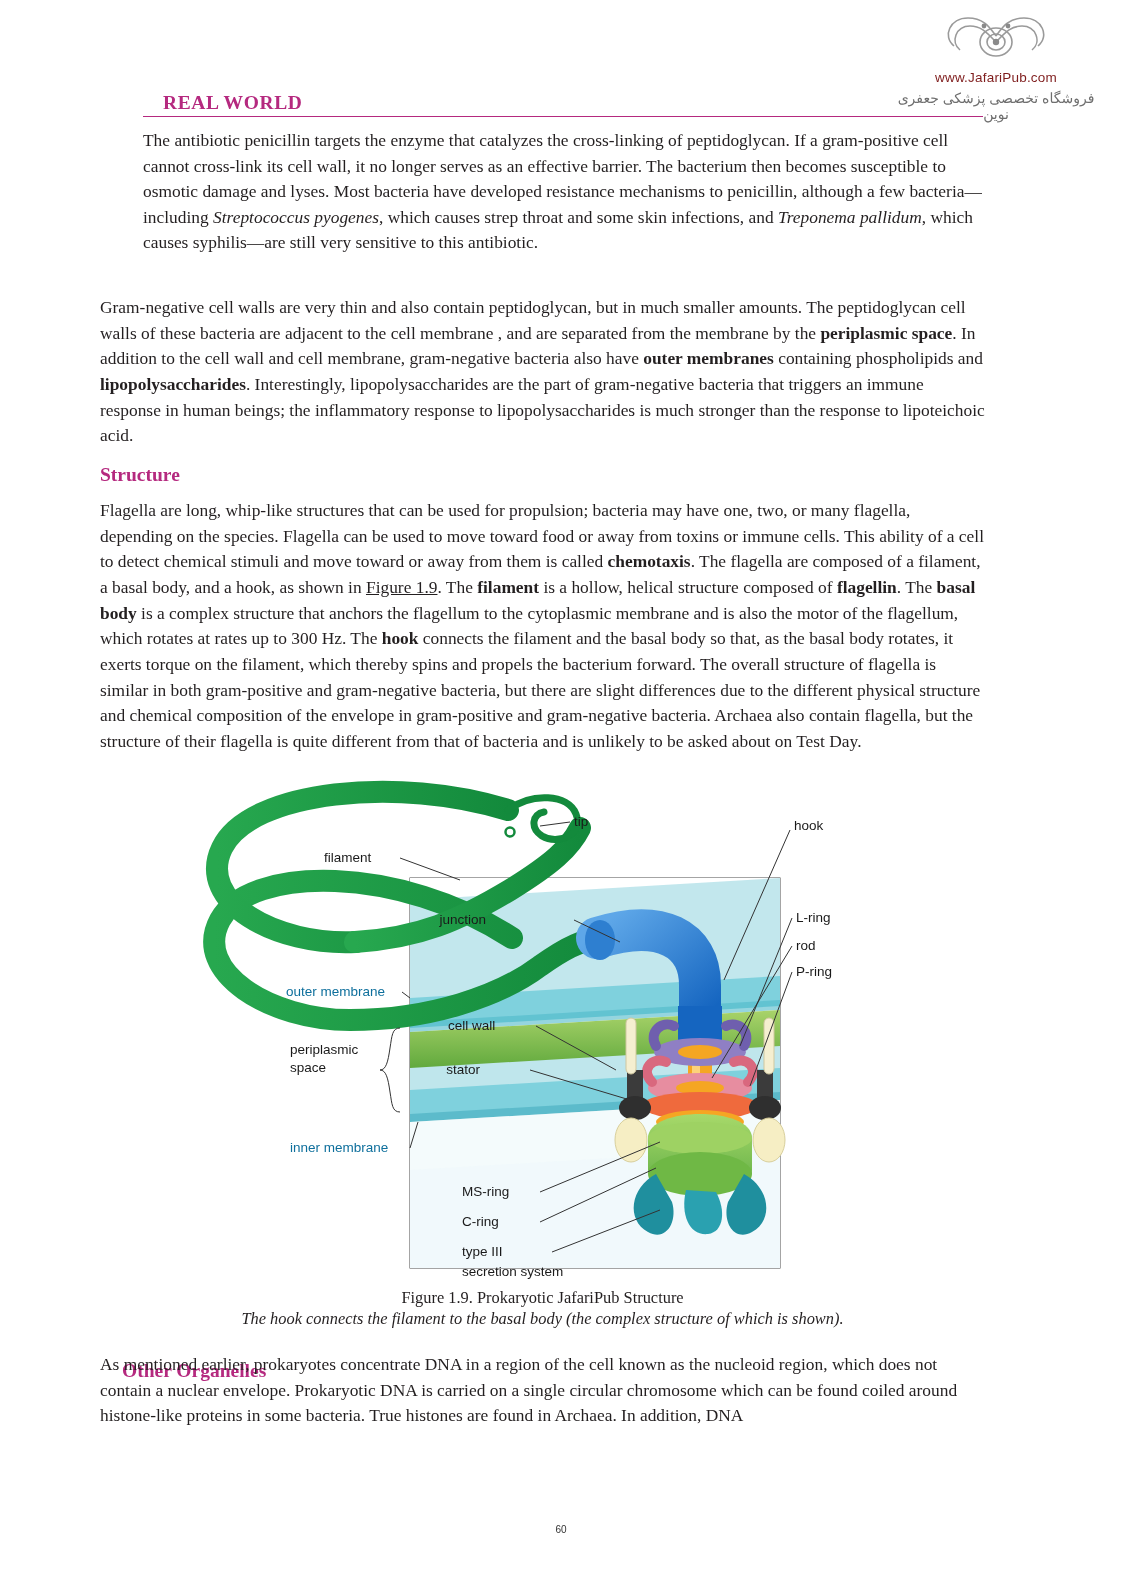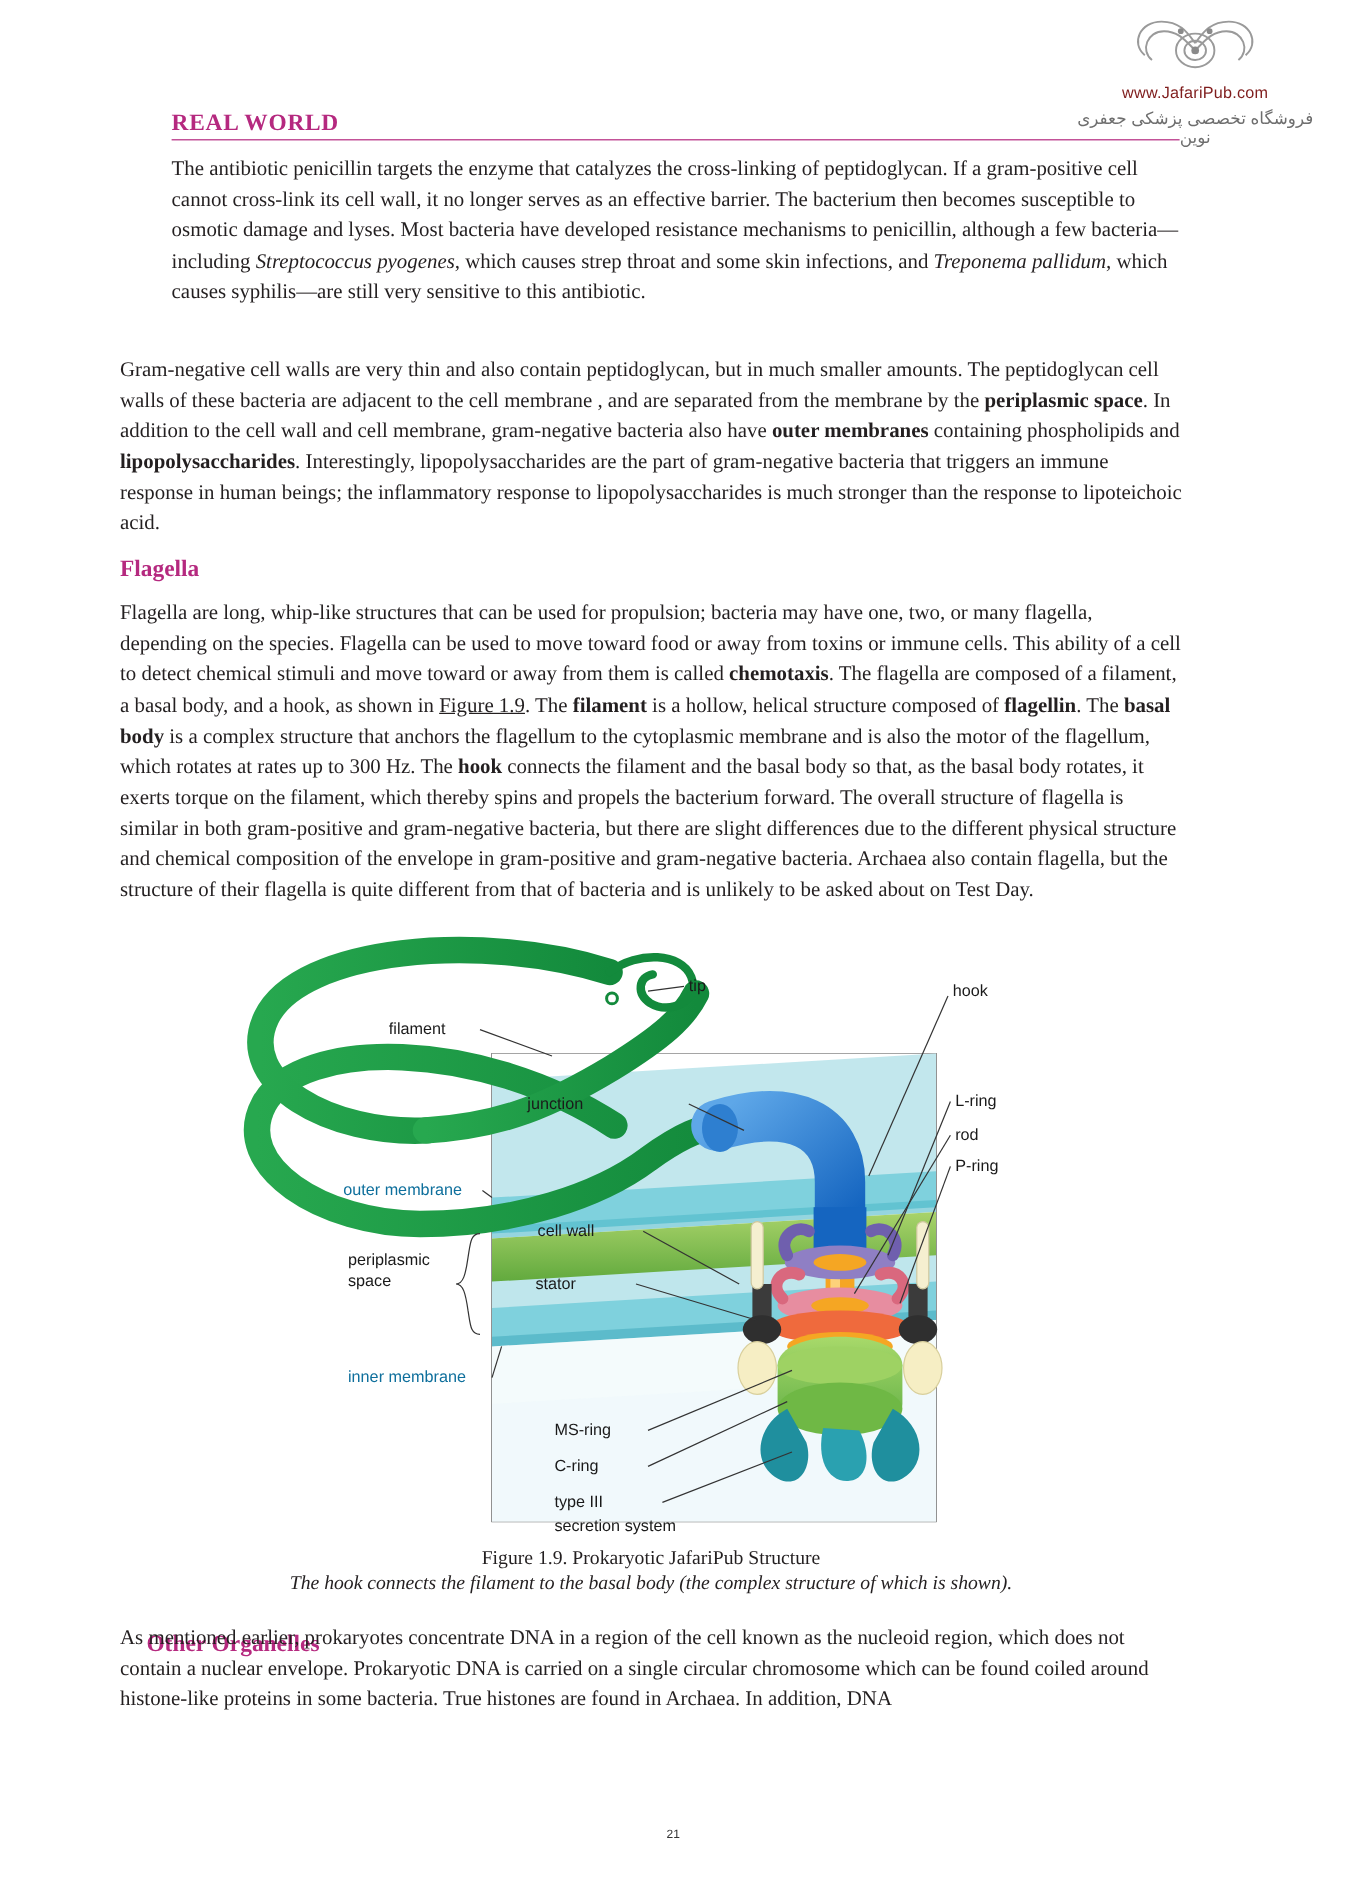--- a/index.html
+++ b/index.html
@@ -53,20 +53,21 @@
     left: 143px;
     top: 92px;
     width: 840px;
   }
   .rw-title {
     font-family: "Liberation Serif", serif;
     font-size: 19.5px;
     font-weight: bold;
     color: #b5297f;
     letter-spacing: 0.6px;
+    margin-left: 20px;
   }
   .rw-rule {
     border-bottom: 1.6px solid #b5297f;
     margin-top: 2px;
   }
   .rw-body {
     position: absolute;
     left: 143px;
     top: 128px;
     width: 840px;
@@ -184,21 +185,21 @@
 </div>
 
 <div class="rw-body">
   <span>The antibiotic penicillin targets the enzyme that catalyzes the cross-linking of peptidoglycan. If a gram-positive cell cannot cross-link its cell wall, it no longer serves as an effective barrier. The bacterium then becomes susceptible to osmotic damage and lyses. Most bacteria have developed resistance mechanisms to penicillin, although a few bacteria—including </span><i>Streptococcus pyogenes</i><span>, which causes strep throat and some skin infections, and </span><i>Treponema pallidum</i><span>, which causes syphilis—are still very sensitive to this antibiotic.</span>
 </div>
 
 <div class="para p-gramneg">
   <span>Gram-negative cell walls are very thin and also contain peptidoglycan, but in much smaller amounts. The peptidoglycan cell walls of these bacteria are adjacent to the cell membrane , and are separated from the membrane by the </span><b>periplasmic space</b><span>. In addition to the cell wall and cell membrane, gram-negative bacteria also have </span><b>outer membranes</b><span> containing phospholipids and </span><b>lipopolysaccharides</b><span>. Interestingly, lipopolysaccharides are the part of gram-negative bacteria that triggers an immune response in human beings; the inflammatory response to lipopolysaccharides is much stronger than the response to lipoteichoic acid.</span>
 </div>
 
-<div class="sec-heading h-flagella">Flagella</div>
+<div class="sec-heading h-flagella">Structure</div>
 
 <div class="para p-flagella">
   <span>Flagella are long, whip-like structures that can be used for propulsion; bacteria may have one, two, or many flagella, depending on the species. Flagella can be used to move toward food or away from toxins or immune cells. This ability of a cell to detect chemical stimuli and move toward or away from them is called </span><b>chemotaxis</b><span>. The flagella are composed of a filament, a basal body, and a hook, as shown in </span><span class="uline">Figure 1.9</span><span>. The </span><b>filament</b><span> is a hollow, helical structure composed of </span><b>flagellin</b><span>. The </span><b>basal body</b><span> is a complex structure that anchors the flagellum to the cytoplasmic membrane and is also the motor of the flagellum, which rotates at rates up to 300 Hz. The </span><b>hook</b><span> connects the filament and the basal body so that, as the basal body rotates, it exerts torque on the filament, which thereby spins and propels the bacterium forward. The overall structure of flagella is similar in both gram-positive and gram-negative bacteria, but there are slight differences due to the different physical structure and chemical composition of the envelope in gram-positive and gram-negative bacteria. Archaea also contain flagella, but the structure of their flagella is quite different from that of bacteria and is unlikely to be asked about on Test Day.</span>
 </div>
 
 <div class="figure-wrap">
   <svg class="fig-svg" width="885" height="540" viewBox="0 0 885 540" aria-hidden="false">
     <defs>
       <linearGradient id="membGrad" x1="0" y1="0" x2="0" y2="1">
         <stop offset="0%" stop-color="#d4eef3"></stop>
@@ -338,13 +339,13 @@
 </div>
 
 <div class="fig-caption">
   <span class="lead">Figure 1.9.</span><span> Prokaryotic JafariPub Structure</span>
 </div>
 <div class="fig-sub">The hook connects the filament to the basal body (the complex structure of which is shown).</div>
 
 <div class="sec-heading h-other">Other Organelles</div>
 <div class="para p-other">As mentioned earlier, prokaryotes concentrate DNA in a region of the cell known as the nucleoid region, which does not contain a nuclear envelope. Prokaryotic DNA is carried on a single circular chromosome which can be found coiled around histone-like proteins in some bacteria. True histones are found in Archaea. In addition, DNA</div>
 
-<div class="page-num">21</div>
+<div class="page-num">60</div>
 
 </body></html>

